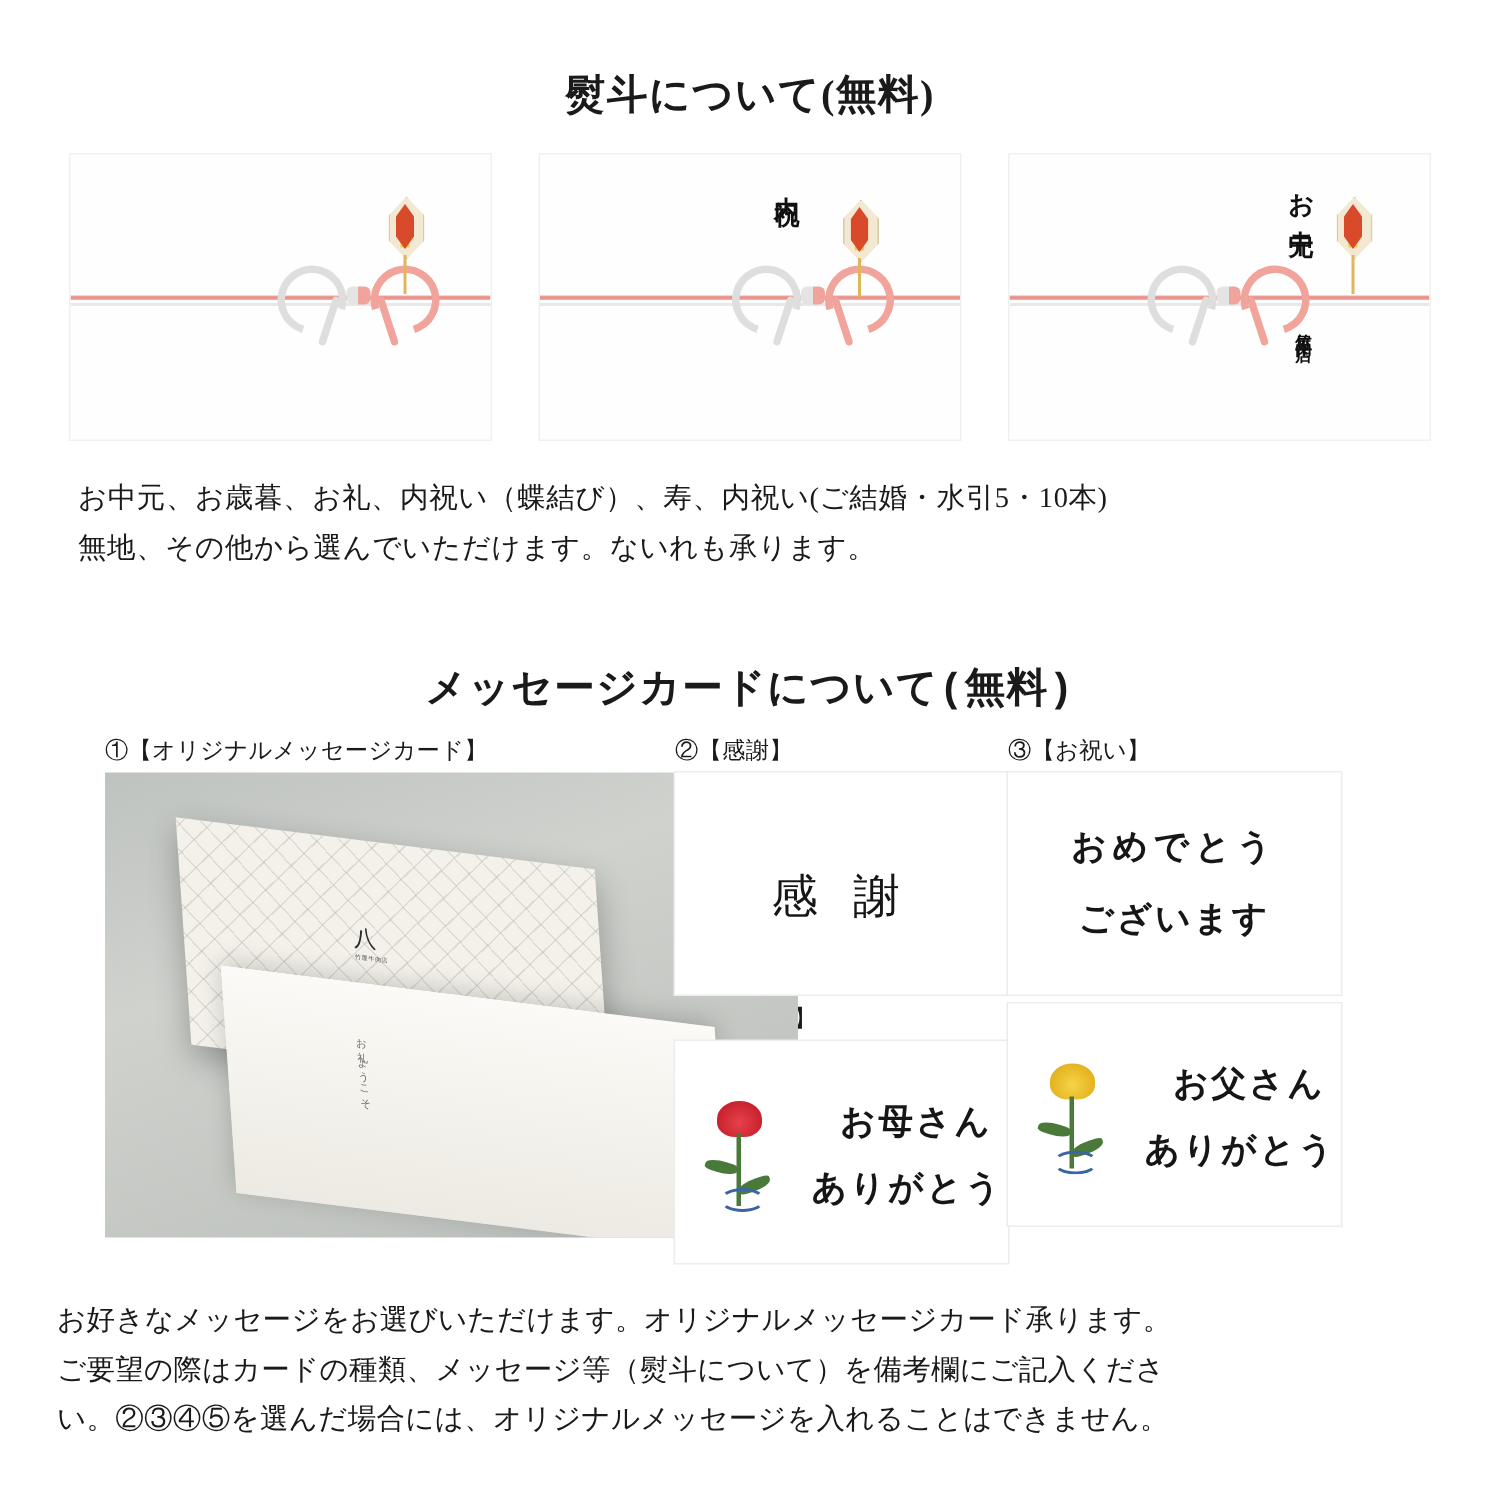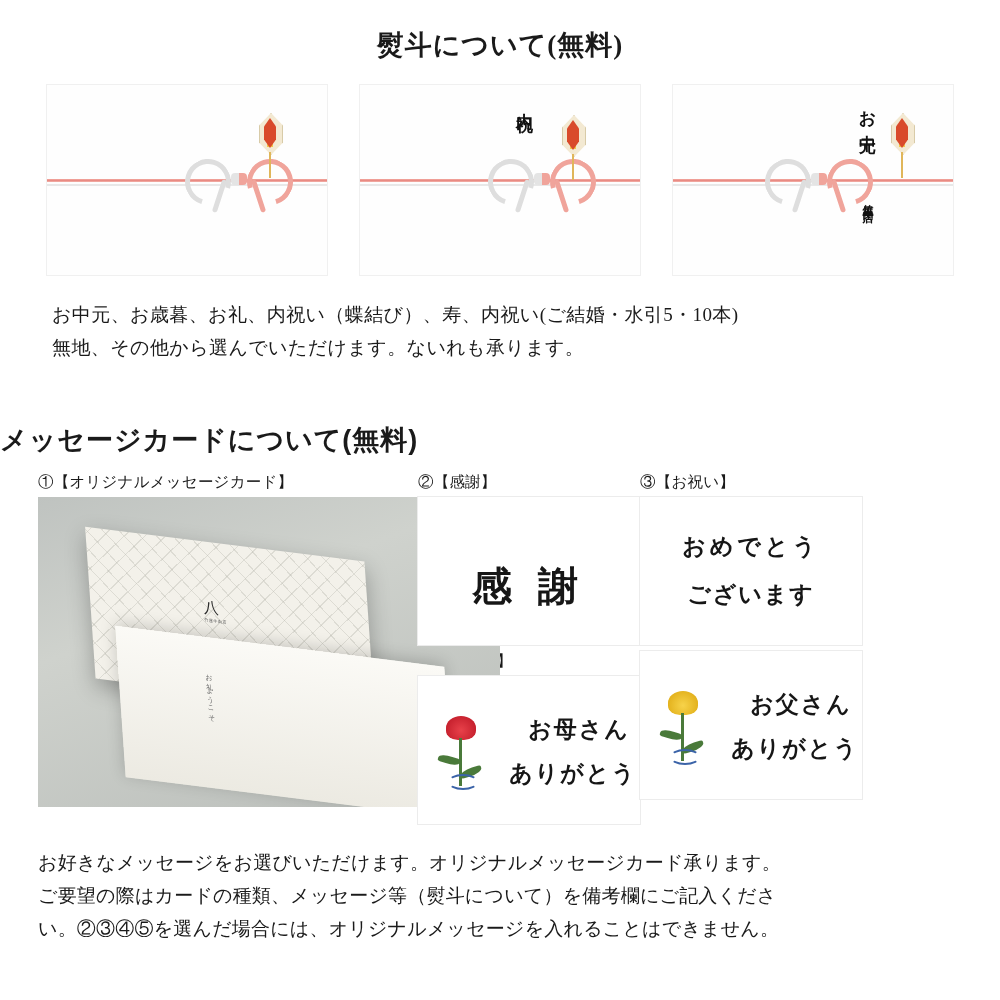--- a/index.html
+++ b/index.html
@@ -15,21 +15,21 @@
     position: relative;
     overflow: hidden;
   }
 
   
   .sec1-title {
     text-align: center;
     font-size: 27px;
     font-weight: bold;
     letter-spacing: 1px;
-    padding-top: 27px;
+    padding-top: 45px;
     font-family: "Liberation Serif", serif;
   }
 
   .noshi-row {
     display: flex;
     justify-content: center;
     gap: 33px;
     margin-top: 22px;
   }
   .noshi {
@@ -142,41 +142,42 @@
     margin-top: 24px;
     padding-left: 52px;
     font-size: 19px;
     line-height: 1.72;
     letter-spacing: 0.4px;
     font-family: "Liberation Serif", serif;
   }
 
   
   .sec2-title {
+    text-align: center;
     font-size: 27px;
     font-weight: bold;
     letter-spacing: 1px;
     margin-top: 58px;
-    font-family: Liberation Sans, sans-serif;
+    font-family: Liberation Mono, monospace;
   }
 
   .cards-area {
     position: relative;
     margin-top: 14px;
     padding: 0 44px 0 38px;
     display: flex;
     gap: 14px;
   }
   .card-caption {
     font-size: 15.5px;
     letter-spacing: 0.2px;
     margin-bottom: 4px;
     font-family: "Liberation Sans", sans-serif;
   }
-  .col-left { width: 366px; }
+  .col-left { width: 366px; margin-left: 32px; }
   .col-right { flex: 1; display: flex; flex-direction: column; gap: 6px; }
   .right-row { display: flex; }
   .right-cell { width: 222px; }
 
   
   .photo {
     width: 462px;
     height: 310px;
     background: linear-gradient(160deg,#bfc3c0 0%, #cfd2cd 35%, #b9bdb9 100%);
     position: relative;
@@ -240,21 +241,21 @@
     position: relative;
     overflow: hidden;
   }
   .brush {
     position: absolute;
     width: 100%;
     text-align: center;
     font-family: "Liberation Serif", serif;
     color: #161616;
   }
-  .brush.big   { font-size: 40px; font-weight: bold; letter-spacing: 8px; }
+  .brush.big   { font-size: 31px; font-weight: normal; letter-spacing: 8px; }
   .brush.mid   { font-size: 23px; font-weight: bold; letter-spacing: 2px; }
   .brush.small { font-size: 15px; font-weight: bold; letter-spacing: 2px; }
 
   .flower {
     position: absolute;
     left: 16px;
     top: 40px;
     width: 54px;
     height: 74px;
   }

